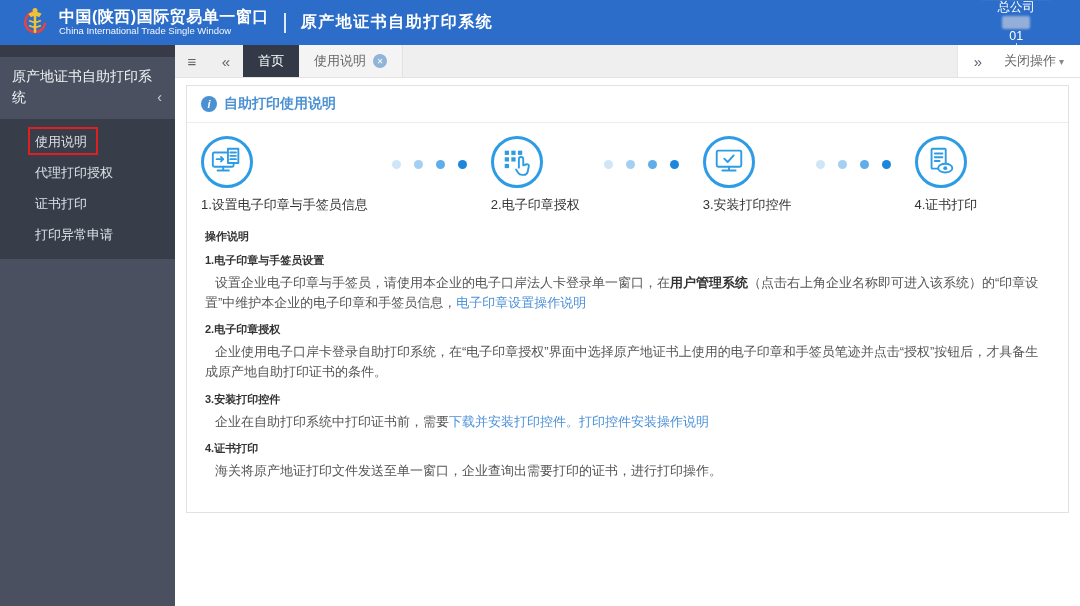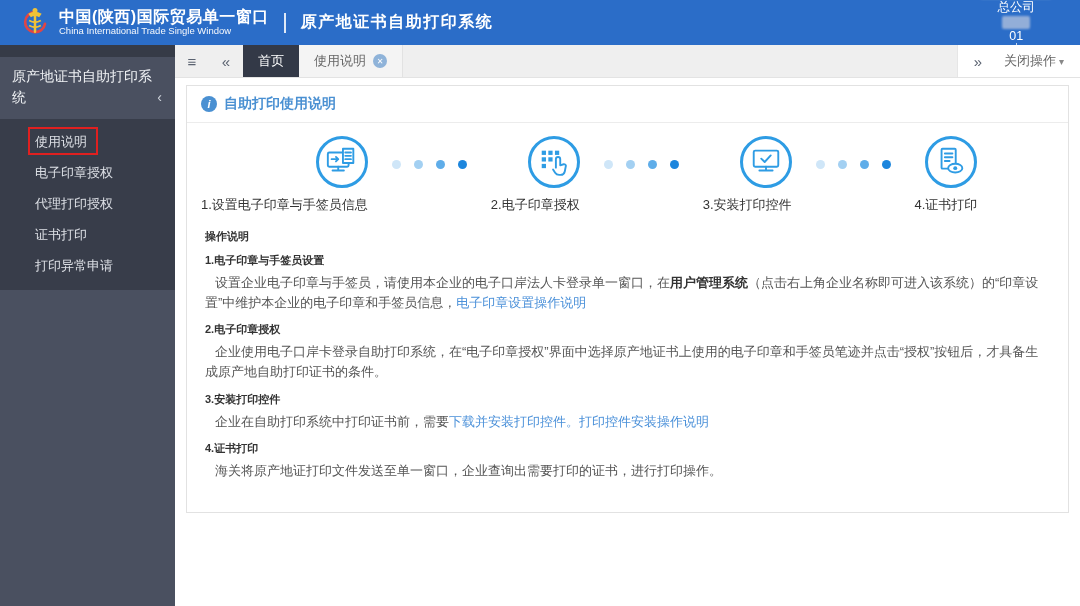--- a/index.html
+++ b/index.html
@@ -67,21 +67,21 @@
   .content { flex:1; padding:7px 11px; background:#fff; }
   .panel { border:1px solid #e2e2e2; background:#fff; height:428px; overflow:hidden; }
   .panel-header { display:flex; align-items:center; gap:7px; padding:9px 14px;
     border-bottom:1px solid #ececec; color:#4a90d2; font-weight:bold; font-size:14px; }
   .info-icon { width:16px; height:16px; border-radius:50%; background:#4a90d2;
     color:#fff; font-size:11px; font-weight:bold; font-style:italic;
     display:flex; align-items:center; justify-content:center; flex-shrink:0; }
 
   
   .steps-row { display:flex; align-items:flex-start; padding:13px 10px 0 14px; }
-  .step { display:flex; flex-direction:column; align-items:flex-end; }
+  .step { display:flex; flex-direction:column; align-items:flex-start; }
   .step-circle { width:52px; height:52px; border:3px solid #2e9ce4; border-radius:50%;
     display:flex; align-items:center; justify-content:center; }
   .step-circle svg { width:34px; height:34px; }
   .step-label { margin-top:8px; font-size:13px; color:#333; white-space:nowrap; }
   .dot-group { display:flex; gap:13px; margin:24px 24px 0; }
   .dot { width:9px; height:9px; border-radius:50%; }
   .dot1{background:#cfe6f8} .dot2{background:#a3d0f2} .dot3{background:#5fade9} .dot4{background:#1d86dd}
 
   
   .sections { padding:6px 18px 0; font-size:13px; color:#555; }
@@ -135,23 +135,20 @@
     <div class="sidebar-header">
       <span>原产地证书自助打印系统</span>
       <span class="collapse">‹</span>
     </div>
     <nav class="sidebar-menu">
       <div class="menu-item">
         <span>使用说明</span>
         <span class="annotation-box"></span>
       </div>
       <div class="menu-item">
-        <span>电子印章授权</span>
-      </div>
-      <div class="menu-item">
         <span>代理打印授权</span>
       </div>
       <div class="menu-item">
         <span>证书打印</span>
       </div>
       <div class="menu-item">
         <span>打印异常申请</span>
       </div>
     </nav>
     <div class="sidebar-fill"></div>

